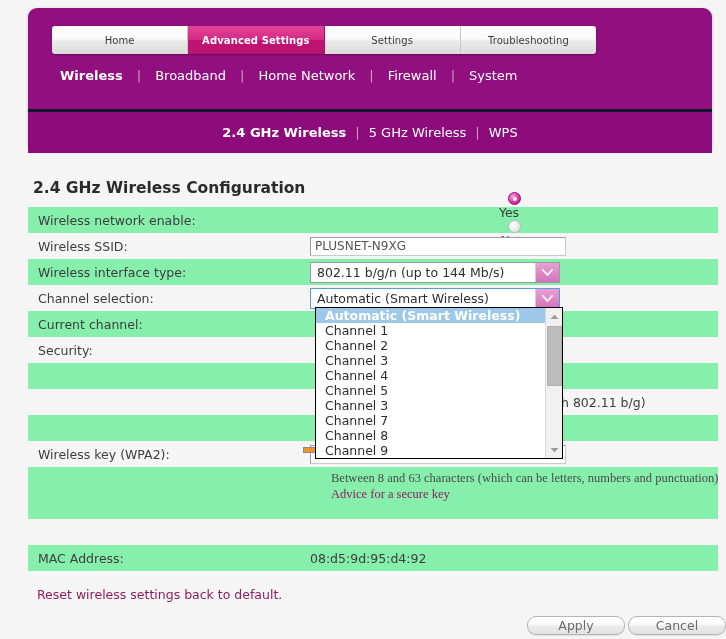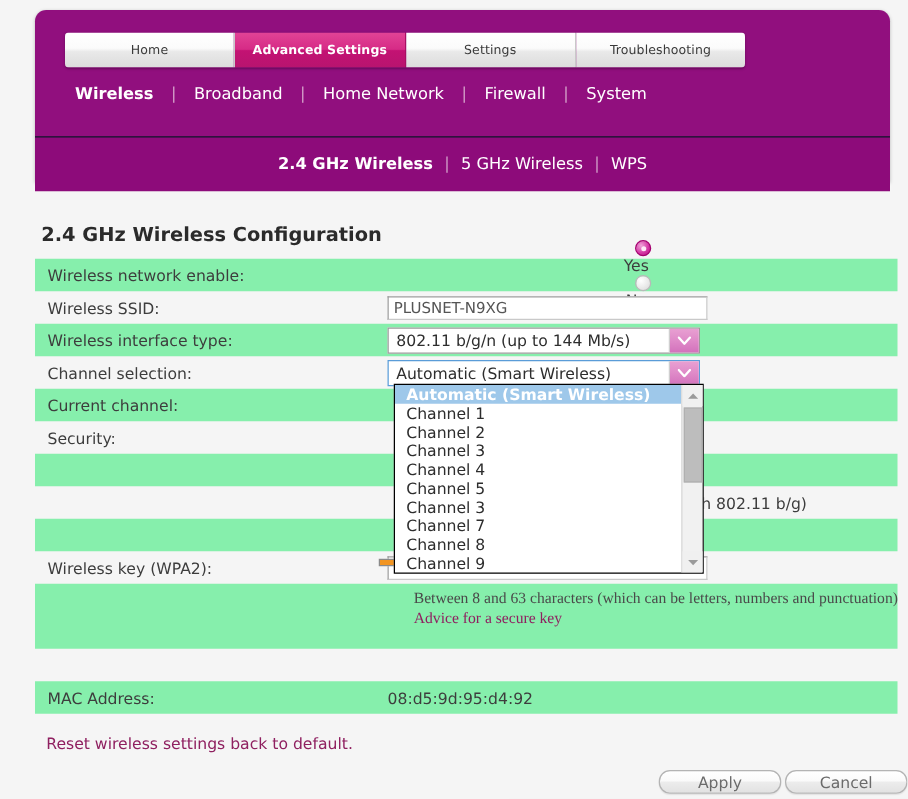--- a/index.html
+++ b/index.html
@@ -47,21 +47,21 @@
     display: flex; align-items: flex-end;
     color: #ffffff; font-size: 13px;
   }
   .subnav .item { padding: 0 14px; cursor: pointer; white-space: nowrap; }
   .subnav .item.active { font-weight: bold; }
   .subnav .sep { color: #d39ec8; font-size: 13px; }
 
   .thirdnav-band {
     position: absolute; left: 0; top: 101px; width: 100%; height: 44px;
     background: #8d0b7a;
-    border-top: 1px solid #0f172a;
+    border-top: 3px solid #0f172a;
     display: flex; align-items: center; justify-content: center;
   }
   .thirdnav { display: flex; align-items: center; color: #fff; font-size: 13px; }
   .thirdnav .item { padding: 0 9px; cursor: pointer; white-space: nowrap; }
   .thirdnav .item.active { font-weight: bold; }
   .thirdnav .sep { color: #cf9bc6; }
 
   
   .content { position: absolute; left: 0; top: 145px; width: 726px; }
   .page-title {

